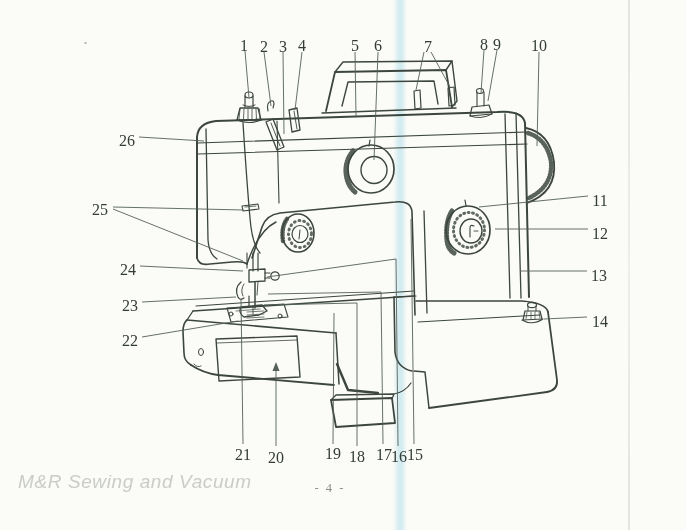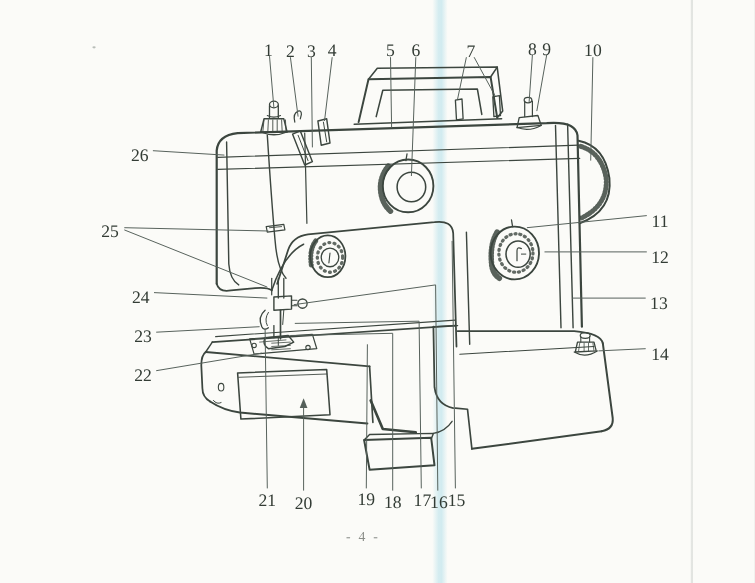--- a/index.html
+++ b/index.html
@@ -261,14 +261,15 @@
         <polyline points="140,266 243,271" fill="none" stroke="#55605a" stroke-width="0.9"></polyline>
         <text x="128" y="275" text-anchor="middle" class="callout-text">24</text>
         <polyline points="113,207 244,210" fill="none" stroke="#55605a" stroke-width="0.9"></polyline>
         <polyline points="113,209 243,261" fill="none" stroke="#55605a" stroke-width="0.9"></polyline>
         <text x="100" y="215" text-anchor="middle" class="callout-text">25</text>
         <polyline points="139,137 204,141" fill="none" stroke="#55605a" stroke-width="0.9"></polyline>
         <text x="127" y="146" text-anchor="middle" class="callout-text">26</text>
       </g>
   </svg>
 
+  <div class="footer-brand">M&amp;R Sewing and Vacuum</div>
   <div class="footer-page">- 4 -</div>
 </div>
 
 </body></html>

